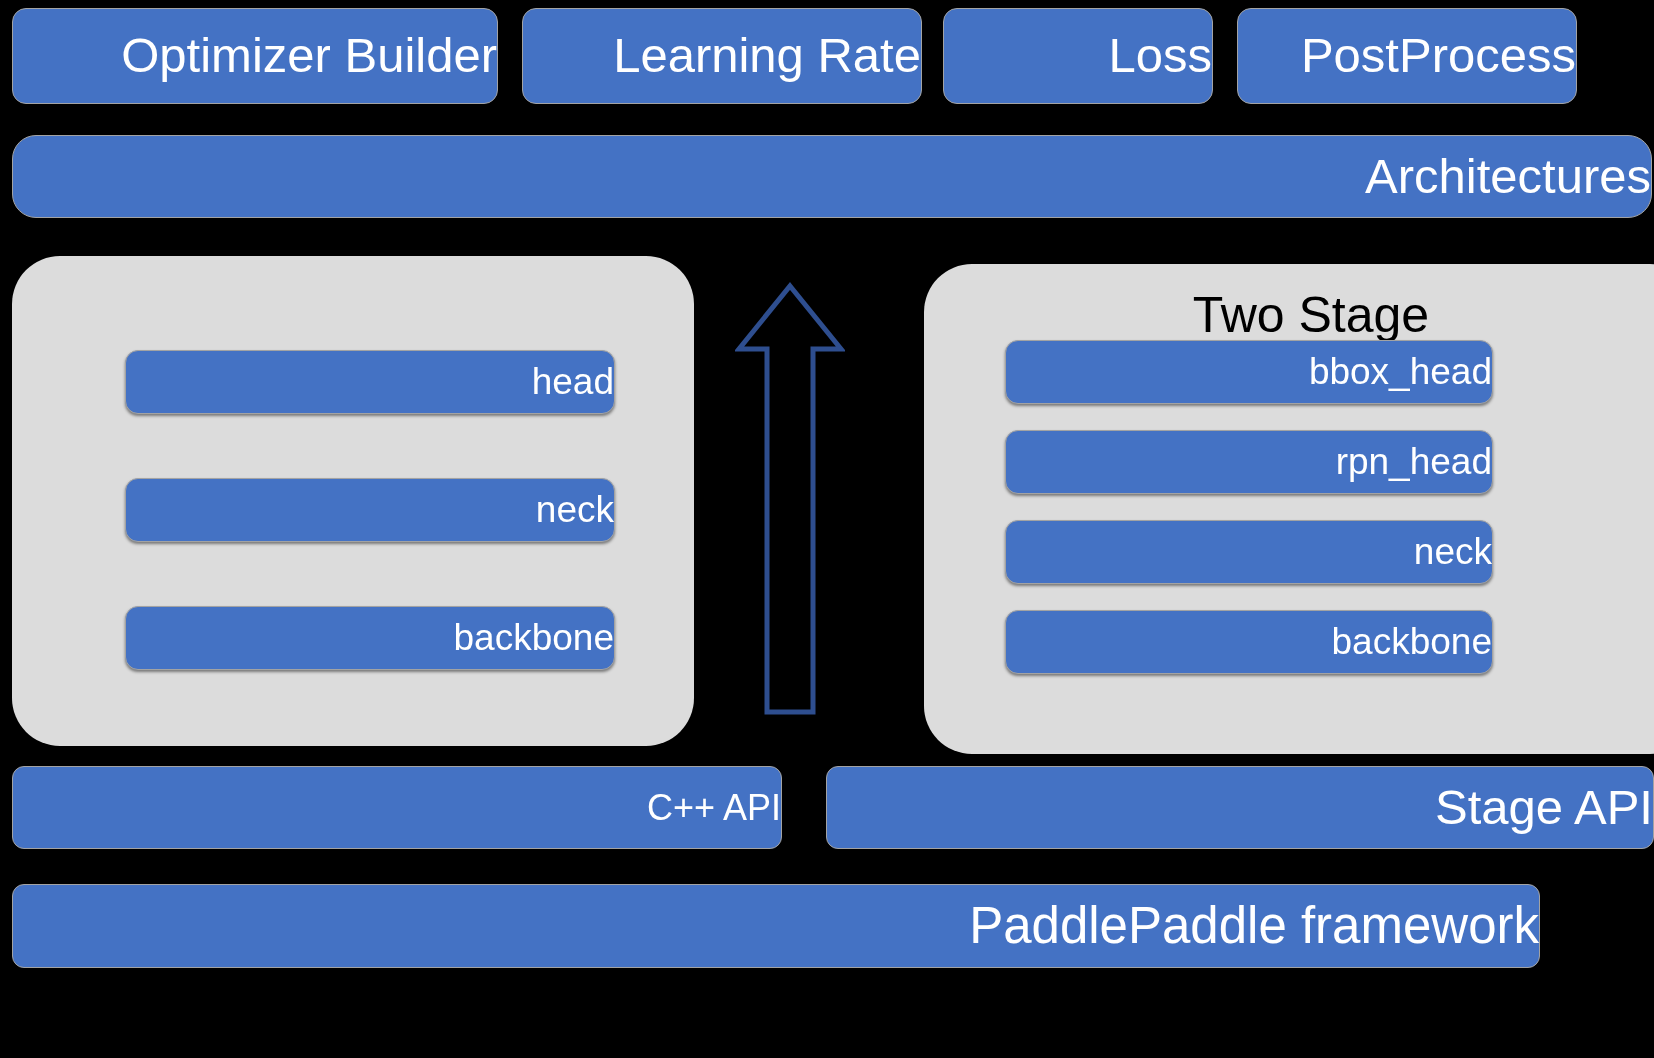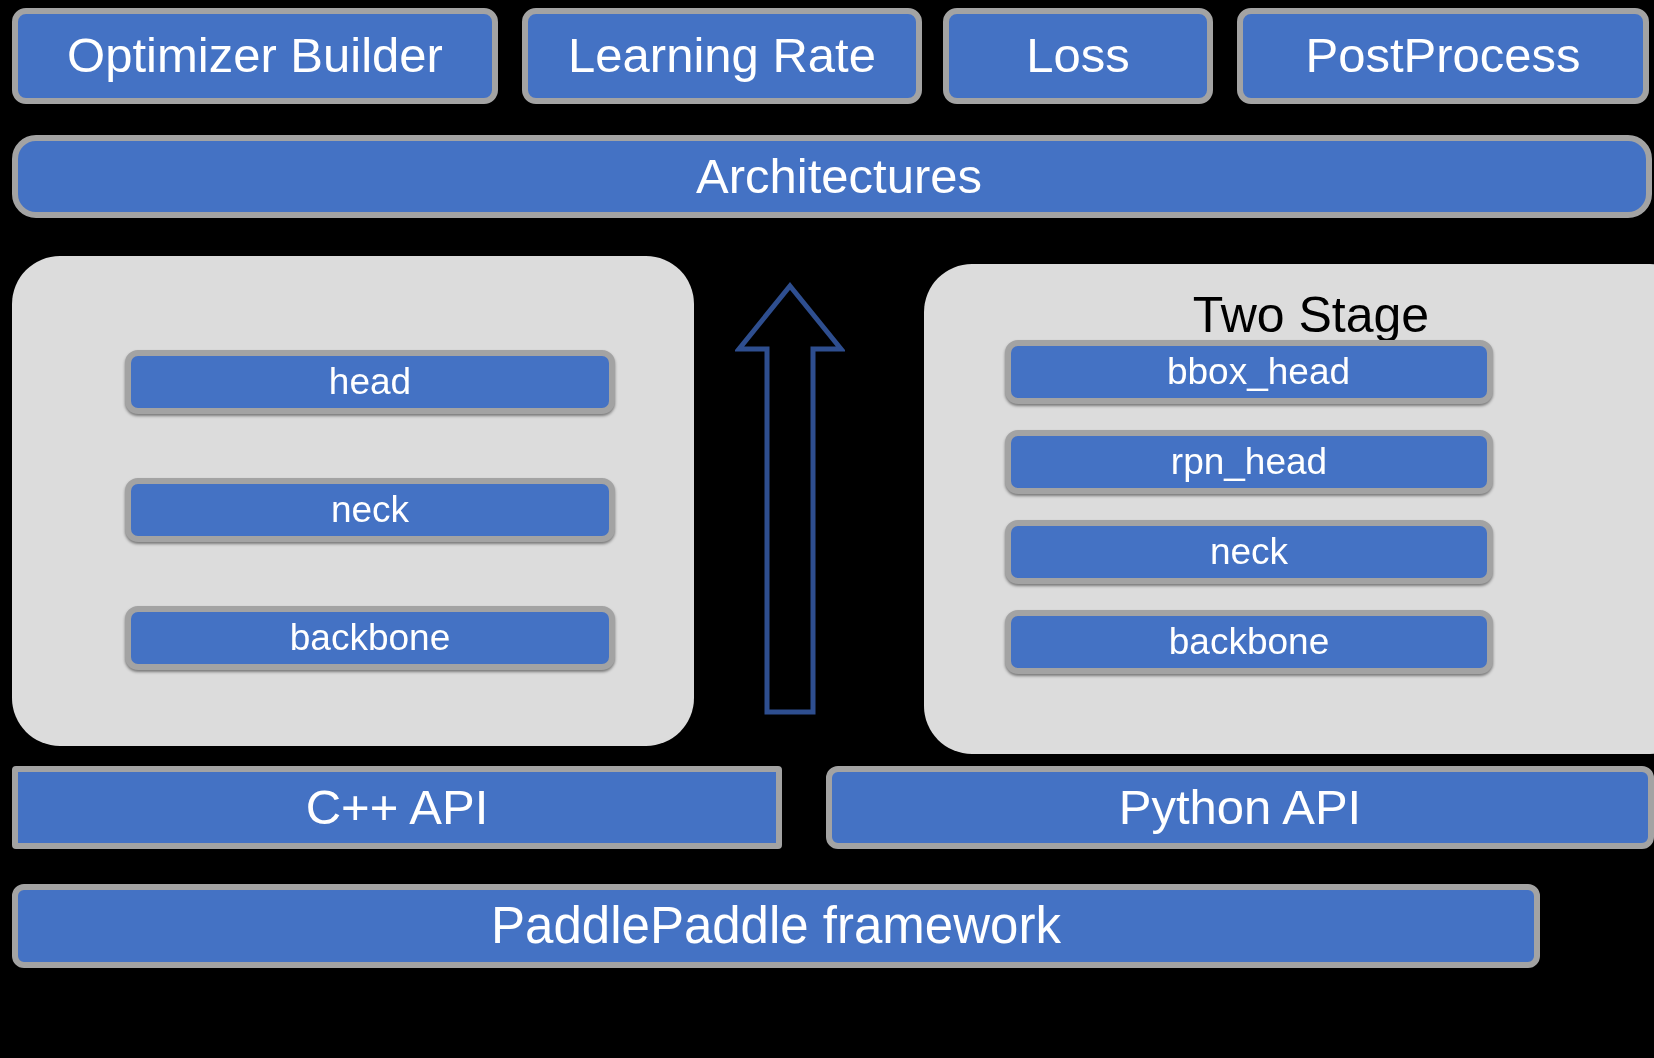--- a/index.html
+++ b/index.html
@@ -17,39 +17,39 @@
     position: relative;
     width: 1654px;
     height: 1058px;
     background: #000000;
   }
 
   
   .blue {
     position: absolute;
     background: #4472C4;
-    border: 6px solid #a3a3a3;
+    border: 1px solid #a3a3a3;
     border-radius: 14px;
     color: #FFFFFF;
     display: flex;
     align-items: center;
-    justify-content: center;
+    justify-content: flex-end;
     text-align: center;
     box-sizing: border-box;
     line-height: 1.05;
     white-space: nowrap;
     box-shadow: 0 2px 3px rgba(0,0,0,0.45);
   }
 
   
   .top-row .blue { top: 8px; height: 96px; font-size: 49px; }
   #box-optimizer-builder { left: 12px;   width: 486px; }
   #box-learning-rate     { left: 522px;  width: 400px; }
   #box-loss              { left: 943px;  width: 270px; }
-  #box-postprocess       { left: 1237px; width: 412px; }
+  #box-postprocess       { left: 1237px; width: 340px; }
 
   
   #box-architectures {
     left: 12px;
     top: 135px;
     width: 1640px;
     height: 83px;
     font-size: 49px;
     border-radius: 24px;
     padding-left: 14px;
@@ -101,21 +101,21 @@
     position: absolute;
     left: 735px;
     top: 280px;
     width: 110px;
     height: 435px;
   }
 
   
   #box-cpp-api {
     left: 12px;  top: 766px; width: 770px; height: 83px;
-    font-size: 49px; border-radius: 4px;
+    font-size: 36px; border-radius: 12px;
   }
   #box-python-api {
     left: 826px; top: 766px; width: 828px; height: 83px;
     font-size: 49px; border-radius: 12px;
   }
 
   
   #box-framework {
     left: 12px; top: 884px; width: 1528px; height: 84px;
     font-size: 51px; border-radius: 12px;
@@ -174,20 +174,20 @@
     </div>
     <div id="two-backbone" class="blue stage-item">
       <span>backbone</span>
     </div>
   </div>
 
   <div id="box-cpp-api" class="blue">
     <span>C++ API</span>
   </div>
   <div id="box-python-api" class="blue">
-    <span>Python API</span>
+    <span>Stage API</span>
   </div>
 
   <div id="box-framework" class="blue">
     <span>PaddlePaddle framework</span>
   </div>
 
 </div>
 
 </body></html>

